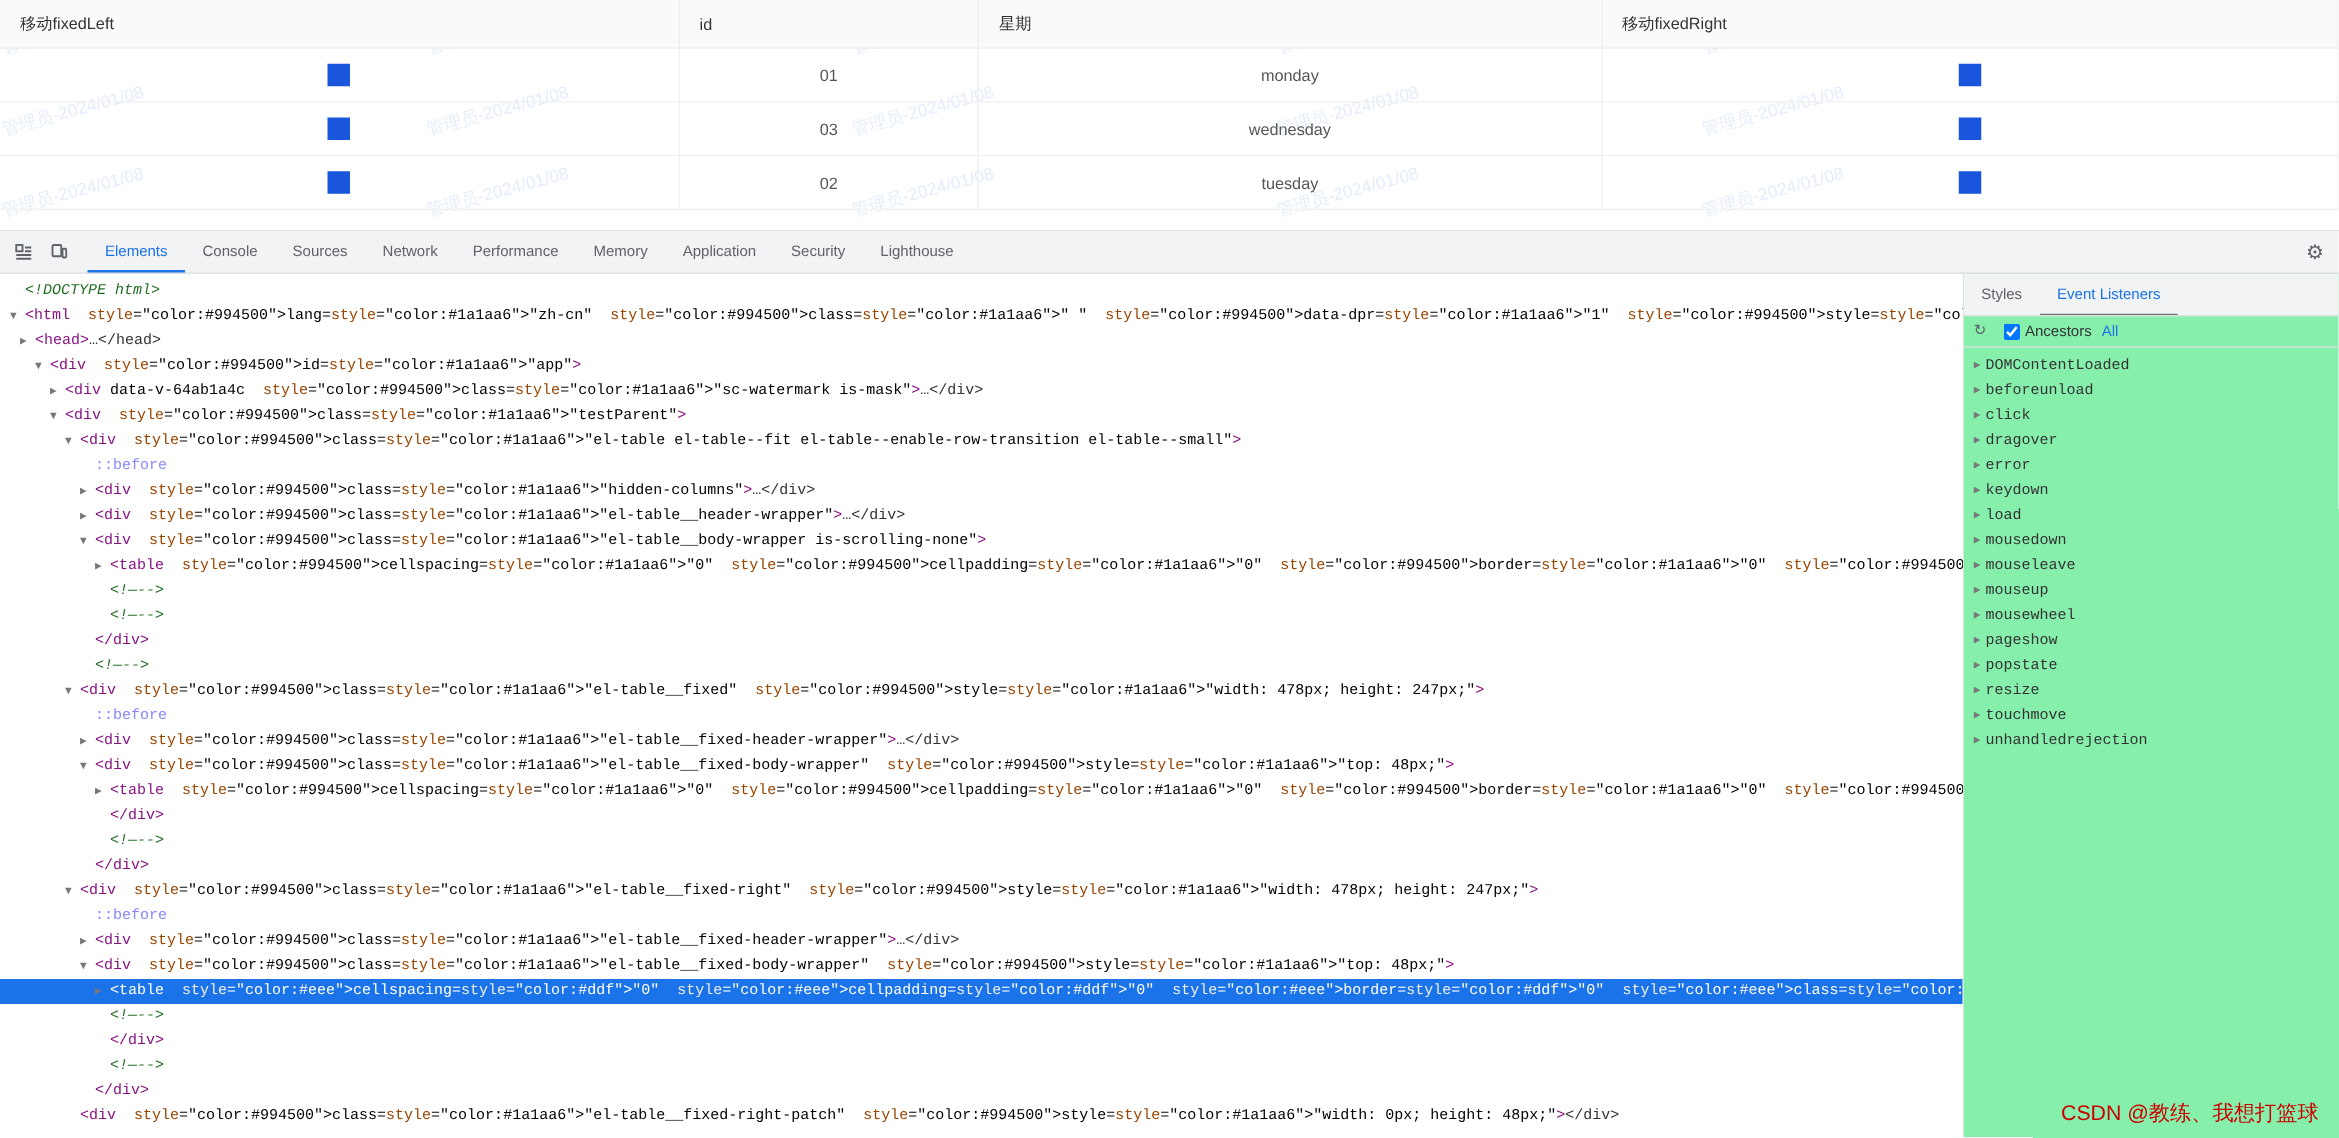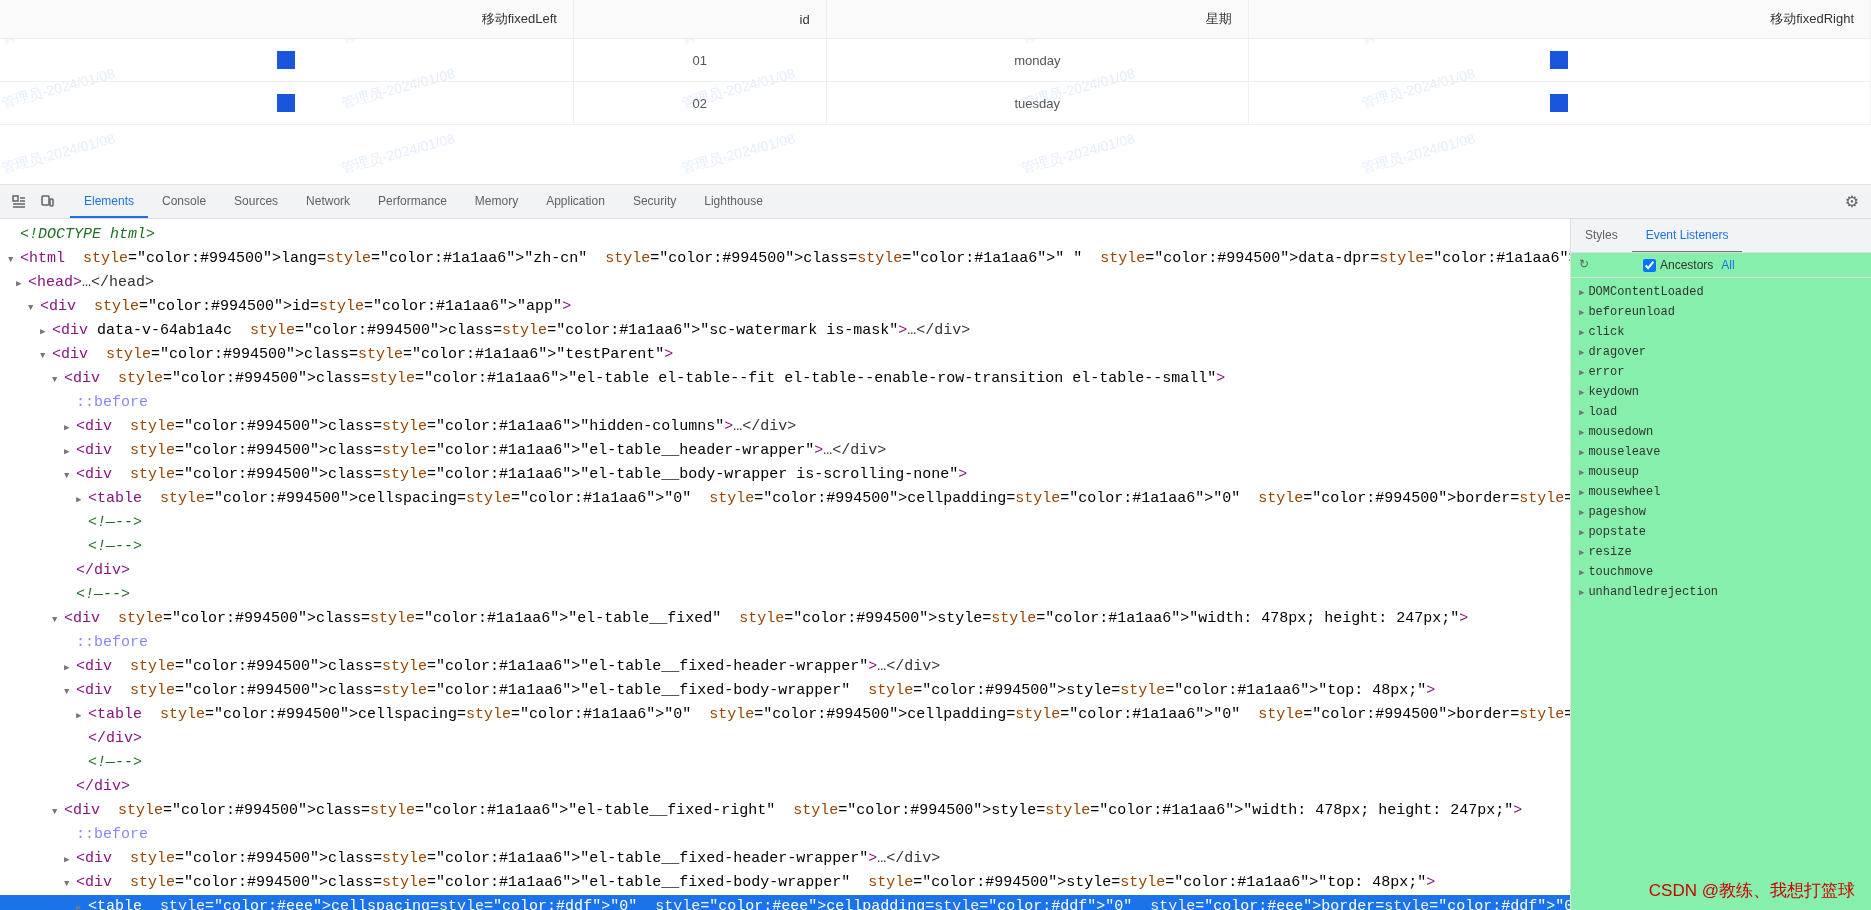--- a/index.html
+++ b/index.html
@@ -38,21 +38,21 @@
     }
 
     .data-table th {
       background: #fafafa;
       border-bottom: 1px solid #eee;
       border-right: 1px solid #eee;
       padding: 10px 16px;
       font-weight: 500;
       color: #333;
       font-size: 13px;
-      text-align: right;
+      text-align: left;
     }
 
     .data-table td {
       border-bottom: 1px solid #f0f0f0;
       border-right: 1px solid #f0f0f0;
       padding: 12px 16px;
       text-align: center;
       color: #555;
       font-size: 13px;
     }
@@ -137,21 +137,21 @@
       flex: 1;
       overflow: hidden;
     }
 
     
     .html-panel {
       flex: 1;
       overflow-y: auto;
       background: #fff;
       font-family: 'Consolas', 'Courier New', monospace;
-      font-size: 15px;
+      font-size: 12px;
       line-height: 1.6;
       padding: 4px 0;
       border-right: 1px solid #e0e0e0;
     }
 
     .html-line {
       display: flex;
       align-items: flex-start;
       padding: 0 4px 0 8px;
       min-height: 20px;
@@ -236,21 +236,20 @@
       cursor: pointer;
       color: #5f6368;
     }
 
     .checkbox-label {
       display: flex;
       align-items: center;
       gap: 4px;
       font-size: 12px;
       cursor: pointer;
-      margin-left: 40px;
     }
 
     .ancestors-label {
       font-weight: 500;
       color: #333;
       font-size: 12px;
     }
 
     .all-label {
       color: #1a73e8;
@@ -325,20 +324,26 @@
         <th><span>id</span></th>
         <th><span>星期</span></th>
         <th><span>移动fixedRight</span></th>
       </tr>
     </thead>
     <tbody id="table-body">
     <tr>
           <td><span class="blue-square"></span></td>
           <td class="id-cell">01</td>
           <td>monday</td>
+          <td><span class="blue-square"></span></td>
+        </tr>
+        <tr>
+          <td><span class="blue-square"></span></td>
+          <td class="id-cell">03</td>
+          <td>wednesday</td>
           <td><span class="blue-square"></span></td>
         </tr>
         <tr>
           <td><span class="blue-square"></span></td>
           <td class="id-cell">02</td>
           <td>tuesday</td>
           <td><span class="blue-square"></span></td>
         </tr>
       </tbody>
   </table>

